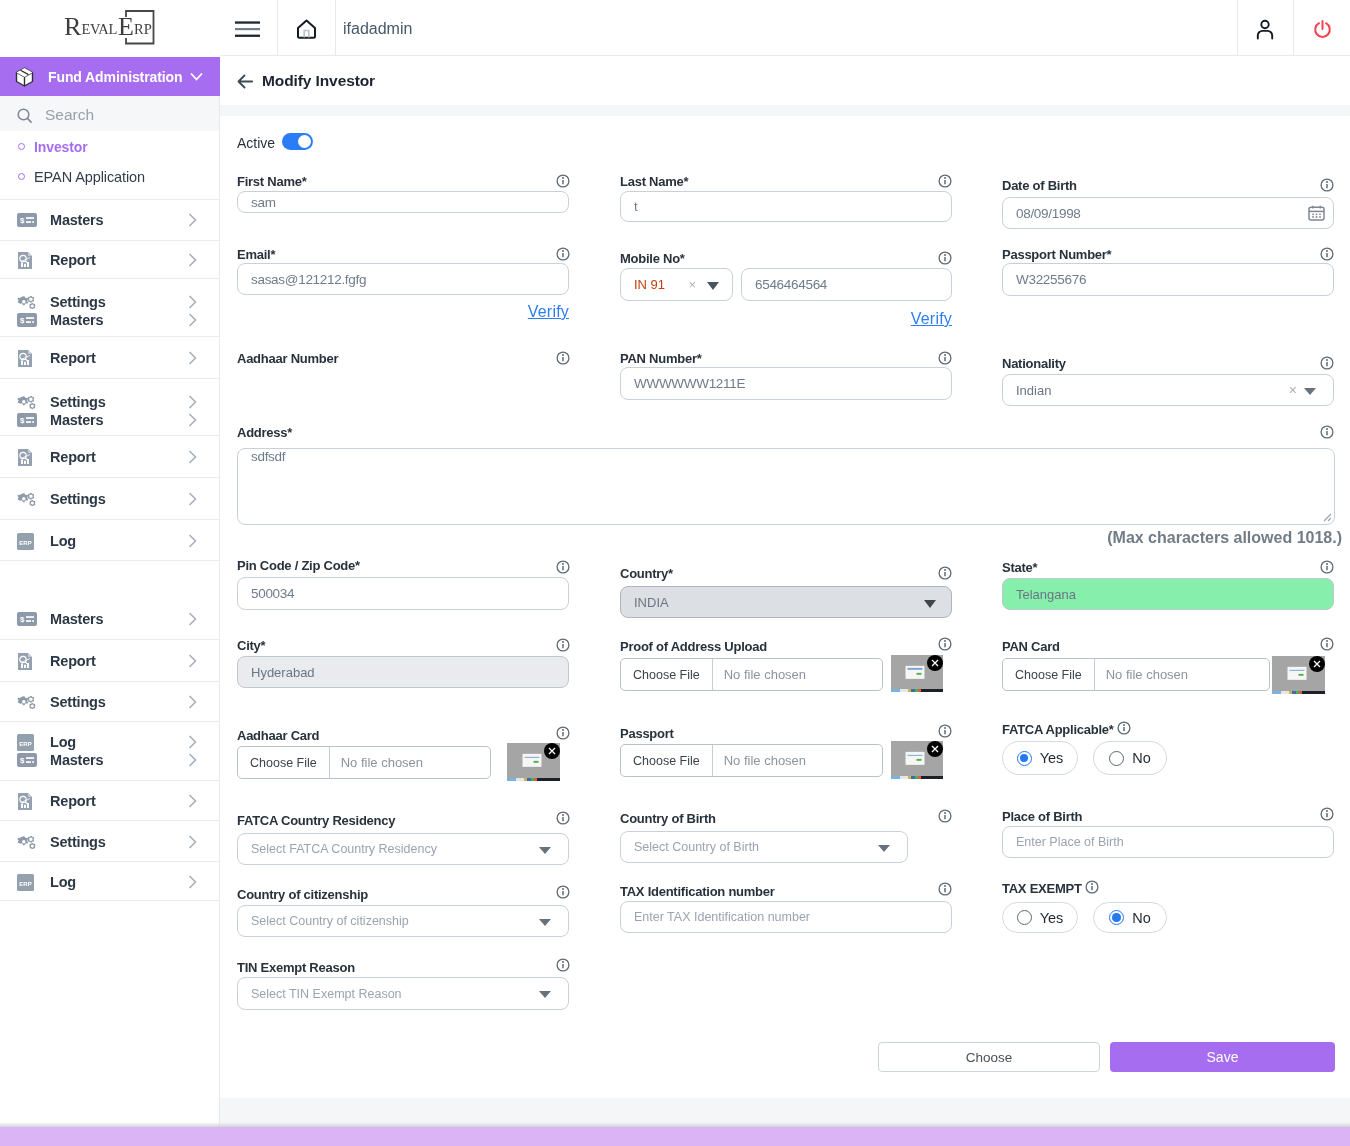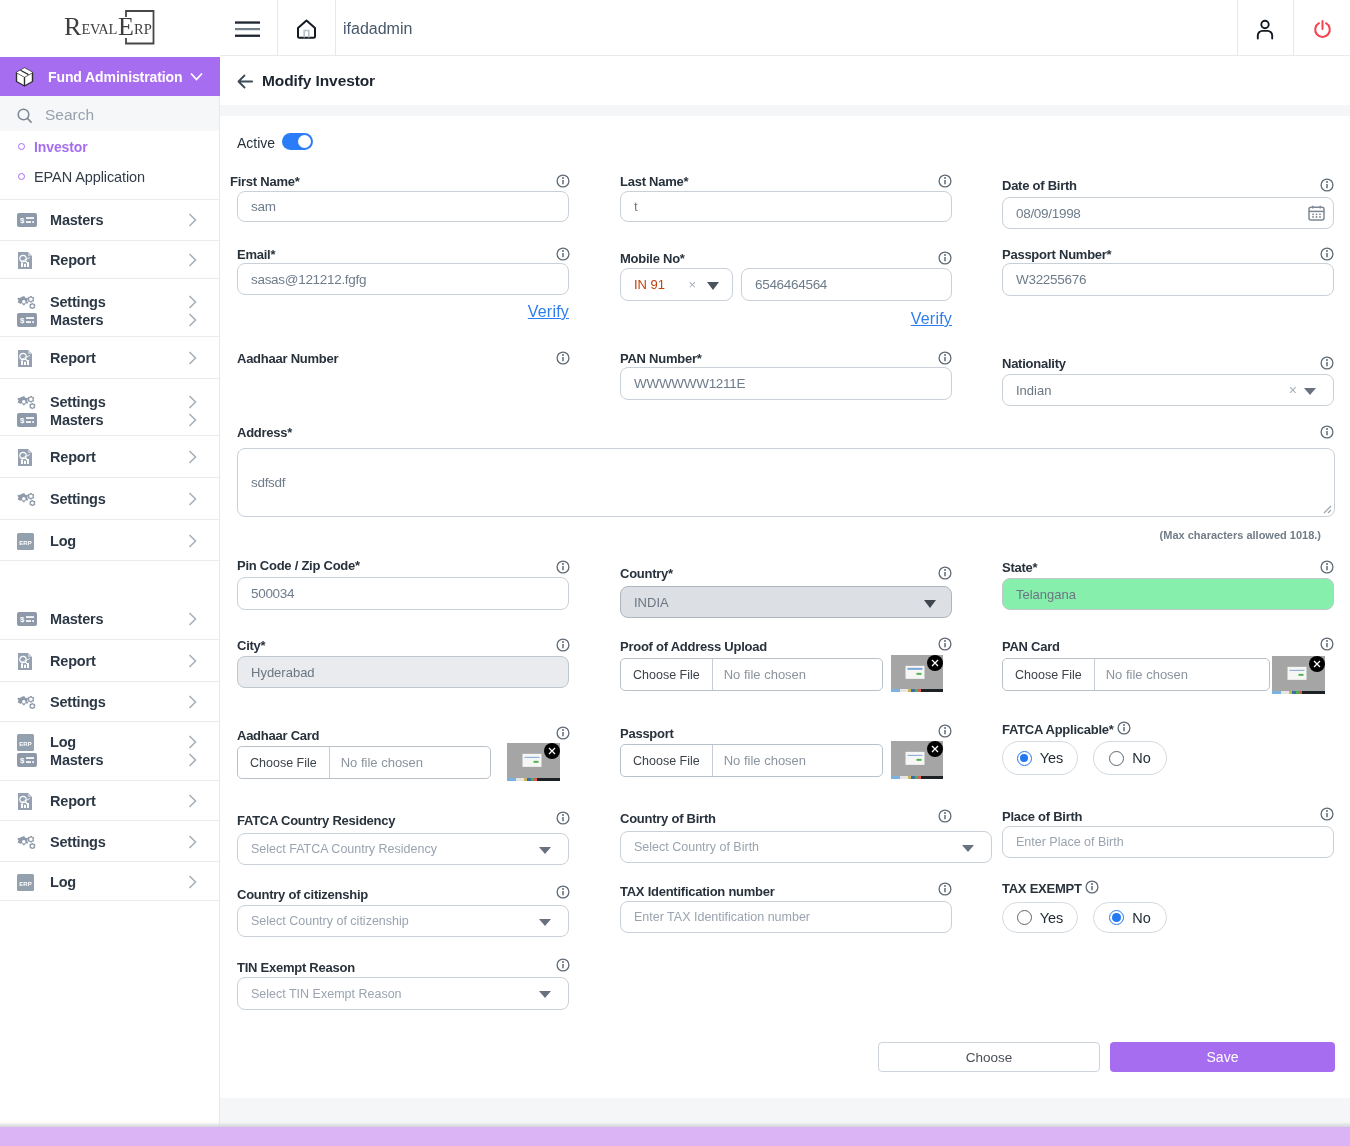--- a/index.html
+++ b/index.html
@@ -64,27 +64,27 @@
     </svg>
 <div class="abs" style="left:220px;top:56px;width:1130px;height:49px;background:#fff"></div>
 <svg class="abs" style="left:237px;top:74px" width="16" height="15" viewBox="0 0 16 15">
       <path d="M7.5 1.5 L1.5 7.5 L7.5 13.5 M1.5 7.5 H15.2" fill="none" stroke="#3d4a57" stroke-width="1.8" stroke-linejoin="round" stroke-linecap="round"></path>
     </svg>
 <div class="abs" style="left:262px;top:72px;font-size:15.5px;font-weight:bold;color:#1c2530;letter-spacing:-.1px">Modify Investor</div>
 <div class="abs" style="left:237px;top:135px;font-size:14px;color:#28323c">Active</div>
 <div class="abs" style="left:282px;top:133px;width:31px;height:17px;border-radius:9px;background:#2b7cf7">
       <div class="abs" style="right:2px;top:2px;width:13px;height:13px;border-radius:50%;background:#fff"></div>
     </div>
-<div class="lbl" style="left:230px;top:174px">First Name*</div>
+<div class="lbl" style="left:237px;top:174px">First Name*</div>
 <svg class="info" style="left:556px;top:174px" width="14" height="14" viewBox="0 0 14 14">
       <circle cx="7" cy="7" r="5.9" fill="none" stroke="#5f6a75" stroke-width="1.3"></circle>
       <line x1="7" y1="6.1" x2="7" y2="10.2" stroke="#5f6a75" stroke-width="1.5"></line>
       <circle cx="7" cy="3.9" r="1" fill="#5f6a75"></circle>
     </svg>
-<div class="inp" style="left:237px;top:191px;width:332px;height:31px">
+<div class="inp" style="left:237px;top:191px;width:332px;height:22px">
       <span class="val">sam</span>
     </div>
 <div class="lbl" style="left:620px;top:174px">Last Name*</div>
 <svg class="info" style="left:938px;top:174px" width="14" height="14" viewBox="0 0 14 14">
       <circle cx="7" cy="7" r="5.9" fill="none" stroke="#5f6a75" stroke-width="1.3"></circle>
       <line x1="7" y1="6.1" x2="7" y2="10.2" stroke="#5f6a75" stroke-width="1.5"></line>
       <circle cx="7" cy="3.9" r="1" fill="#5f6a75"></circle>
     </svg>
 <div class="inp" style="left:620px;top:191px;width:332px;height:31px">
       <span class="val">t</span>
@@ -171,27 +171,27 @@
       <span class="gval">Indian</span>
       <span class="clr" style="right:36px">×</span>
       <span class="tri" style="border-top-color:#68727e"></span>
     </div>
 <div class="lbl" style="left:237px;top:425px">Address*</div>
 <svg class="info" style="left:1320px;top:425px" width="14" height="14" viewBox="0 0 14 14">
       <circle cx="7" cy="7" r="5.9" fill="none" stroke="#5f6a75" stroke-width="1.3"></circle>
       <line x1="7" y1="6.1" x2="7" y2="10.2" stroke="#5f6a75" stroke-width="1.5"></line>
       <circle cx="7" cy="3.9" r="1" fill="#5f6a75"></circle>
     </svg>
-<div class="inp" style="left:237px;top:448px;width:1098px;height:69px;align-items:center;">
+<div class="inp" style="left:237px;top:448px;width:1098px;height:77px;align-items:flex-start;">
       <span class="val">sdfsdf</span>
       <svg class="abs" style="right:2px;bottom:2px" width="9" height="9" viewBox="0 0 9 9">
         <path d="M8 1 L1 8 M8 5 L5 8" stroke="#9aa4ae" stroke-width="1.2"></path>
       </svg>
     </div>
-<div class="abs" style="right:29px;top:529px;font-size:11px;font-weight:bold;color:#717c86">(Max characters allowed 1018.)</div>
+<div class="abs" style="right:8px;top:529px;font-size:16px;font-weight:bold;color:#717c86">(Max characters allowed 1018.)</div>
 <div class="lbl" style="left:237px;top:558px">Pin Code / Zip Code*</div>
 <svg class="info" style="left:556px;top:560px" width="14" height="14" viewBox="0 0 14 14">
       <circle cx="7" cy="7" r="5.9" fill="none" stroke="#5f6a75" stroke-width="1.3"></circle>
       <line x1="7" y1="6.1" x2="7" y2="10.2" stroke="#5f6a75" stroke-width="1.5"></line>
       <circle cx="7" cy="3.9" r="1" fill="#5f6a75"></circle>
     </svg>
 <div class="inp" style="left:237px;top:577px;width:332px;height:33px">
       <span class="val">500034</span>
     </div>
 <div class="lbl" style="left:620px;top:566px">Country*</div>
@@ -367,21 +367,21 @@
 <div class="inp" style="left:237px;top:833px;width:332px;height:32px">
       <span class="ph">Select FATCA Country Residency</span>
       <span class="tri" style="border-top-color:#68727e"></span>
     </div>
 <div class="lbl" style="left:620px;top:811px">Country of Birth</div>
 <svg class="info" style="left:938px;top:809px" width="14" height="14" viewBox="0 0 14 14">
       <circle cx="7" cy="7" r="5.9" fill="none" stroke="#5f6a75" stroke-width="1.3"></circle>
       <line x1="7" y1="6.1" x2="7" y2="10.2" stroke="#5f6a75" stroke-width="1.5"></line>
       <circle cx="7" cy="3.9" r="1" fill="#5f6a75"></circle>
     </svg>
-<div class="inp" style="left:620px;top:831px;width:372px;height:32px">
+<div class="inp" style="left:620px;top:831px;width:288px;height:32px">
       <span class="ph">Select Country of Birth</span>
       <span class="tri" style="border-top-color:#68727e"></span>
     </div>
 <div class="lbl" style="left:1002px;top:809px">Place of Birth</div>
 <svg class="info" style="left:1320px;top:807px" width="14" height="14" viewBox="0 0 14 14">
       <circle cx="7" cy="7" r="5.9" fill="none" stroke="#5f6a75" stroke-width="1.3"></circle>
       <line x1="7" y1="6.1" x2="7" y2="10.2" stroke="#5f6a75" stroke-width="1.5"></line>
       <circle cx="7" cy="3.9" r="1" fill="#5f6a75"></circle>
     </svg>
 <div class="inp" style="left:1002px;top:826px;width:332px;height:32px">

